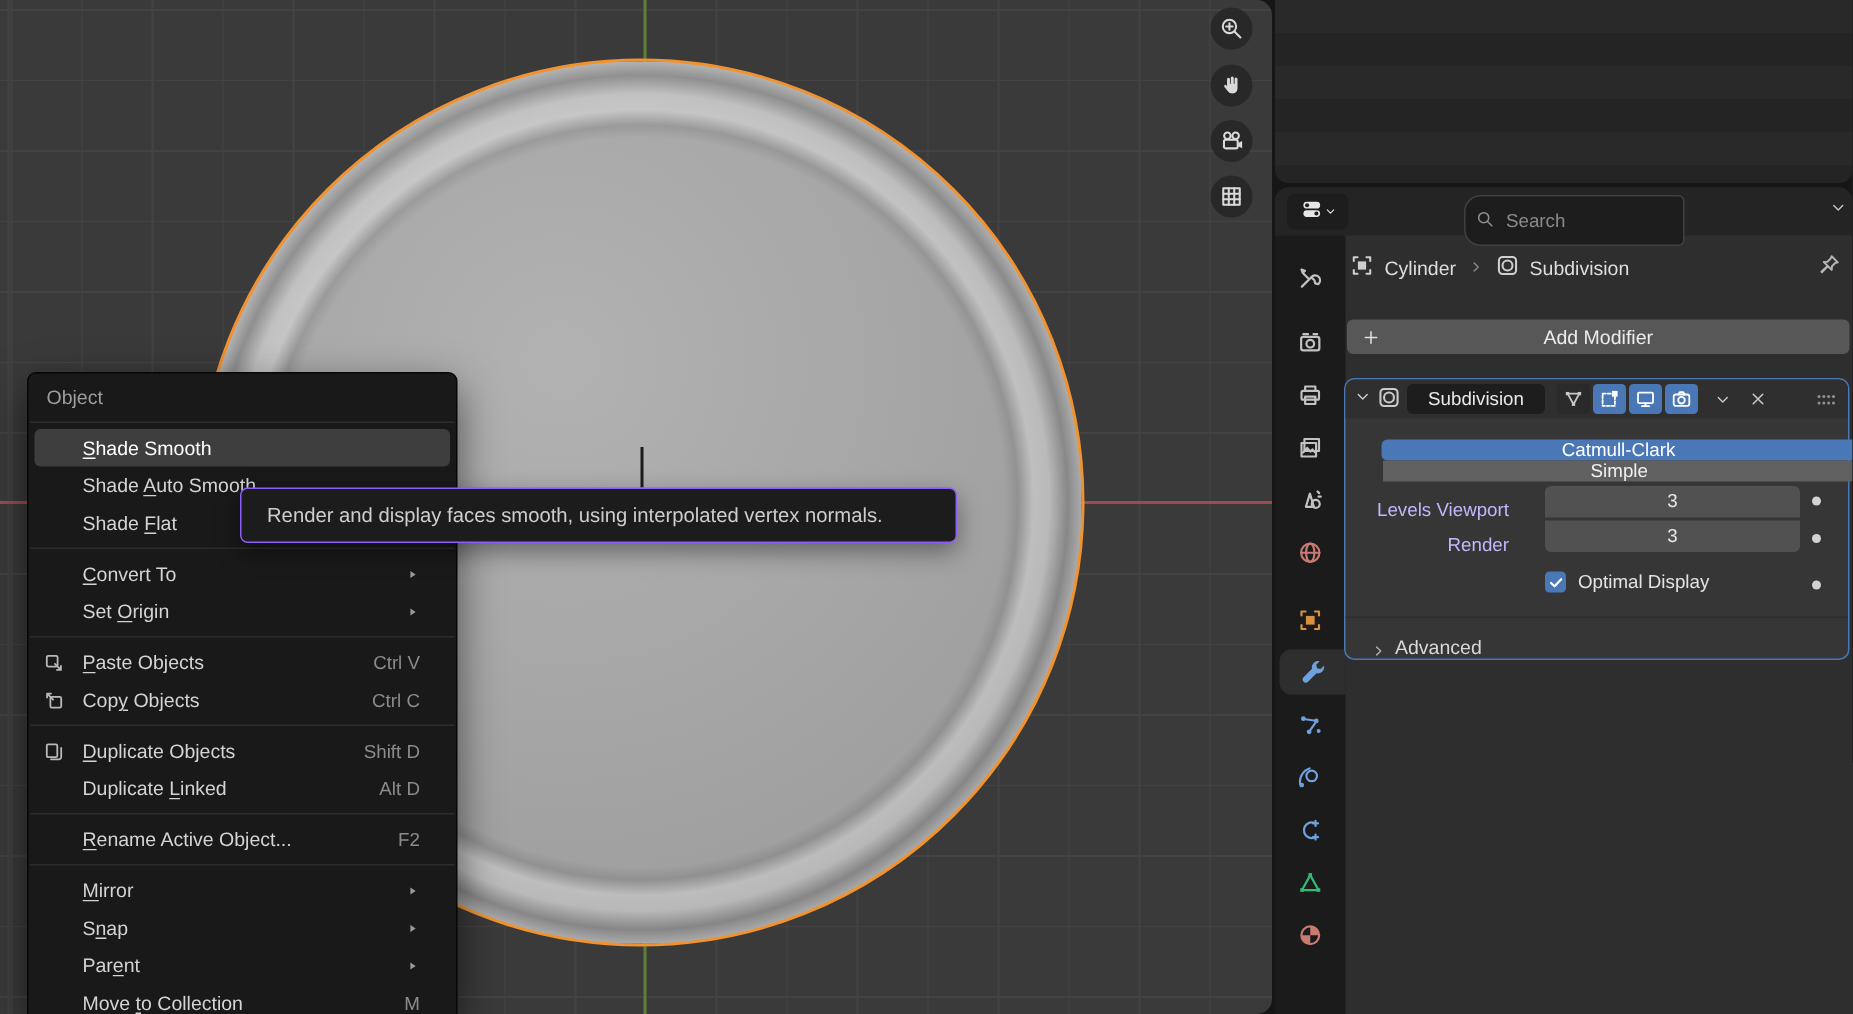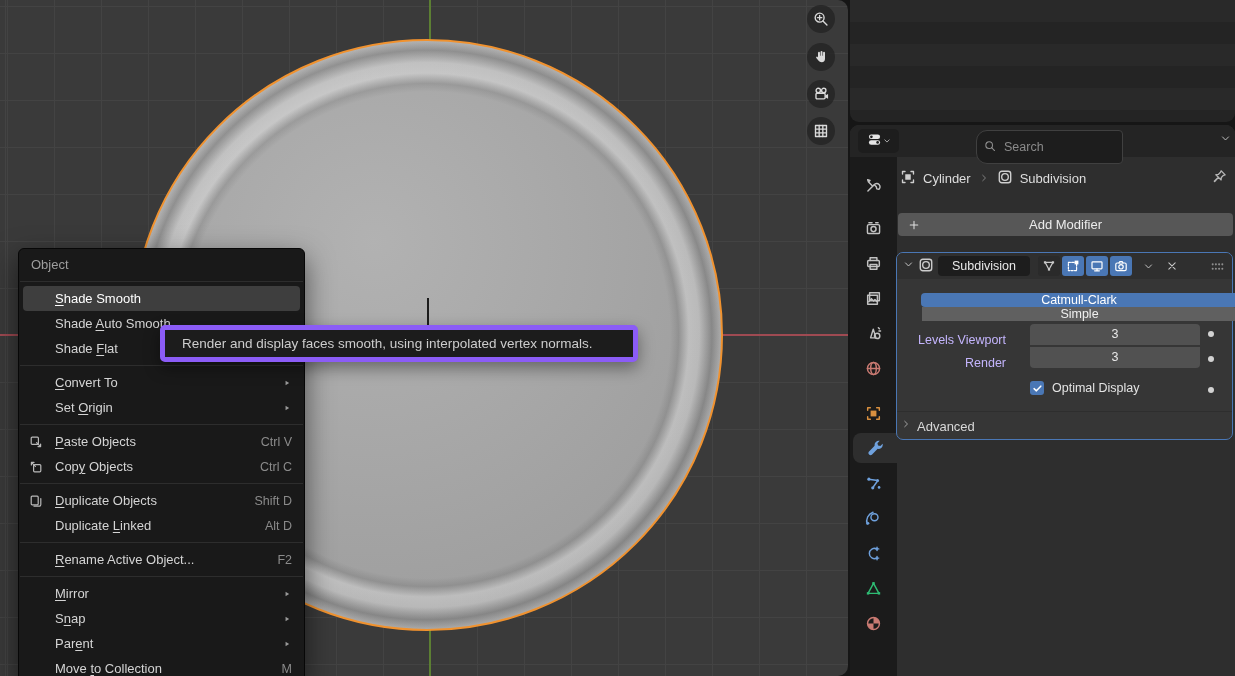--- a/index.html
+++ b/index.html
@@ -22,30 +22,30 @@
   .cursor-tick{position:absolute;left:427px;top:298px;width:2px;height:27px;background:#1c1c1c;z-index:5;}
   .gizmo{position:absolute;left:807px;width:28px;height:28px;border-radius:50%;background:rgba(33,33,33,.72);
     display:flex;align-items:center;justify-content:center;color:#dadada;z-index:6;}
   
   .ctx-menu{position:absolute;left:18px;top:248px;width:287px;height:430px;box-sizing:border-box;
     background:#191919;border:1px solid #070707;border-radius:6px 6px 0 0;padding-top:4px;
     box-shadow:0 10px 28px rgba(0,0,0,.55);z-index:30;font-size:13px;}
   .ctx-title{height:24px;line-height:24px;padding-left:12px;color:#9e9e9e;}
   .ctx-sep{height:1px;background:#2d2d2d;margin:4px 1px;}
   .ctx-row{height:25px;margin:0 4px;border-radius:4px;display:flex;align-items:center;
-    padding:0 8px 0 6px;color:#d4d4d4;}
+    padding:0 20px 0 6px;color:#d4d4d4;}
   .ctx-row.hl{background:#3e3e3e;color:#fff;}
   .ctx-ico{width:26px;display:flex;align-items:center;color:#b9b9b9;flex:none;}
   .ctx-label{flex:1;white-space:nowrap;overflow:hidden;}
   .ctx-short{color:#8b8b8b;font-size:12.5px;margin-left:10px;}
   .ctx-sub{width:13px;color:#9a9a9a;display:flex;justify-content:flex-end;flex:none;}
   .u{text-decoration:underline;text-underline-offset:2px;}
   
   .tooltip{position:absolute;left:160px;top:325px;width:478px;height:37px;box-sizing:border-box;
-    background:#1c1c1c;border:5px solid #8b5cf6;border-radius:5px;display:flex;align-items:center;
+    background:#1c1c1c;border:1px solid #8b5cf6;border-radius:5px;display:flex;align-items:center;
     padding-left:17px;color:#cdcdcd;font-size:13.5px;z-index:40;box-shadow:0 6px 16px rgba(0,0,0,.4);text-align:center;}
   
   .outliner{position:absolute;left:850px;top:0;width:385px;height:122px;border-radius:0 0 9px 9px;
     background:repeating-linear-gradient(to bottom,#292929 0 22px,#242424 22px 44px);}
   .props{position:absolute;left:850px;top:125px;width:385px;height:551px;background:#2e2e2e;
     border-radius:9px 9px 0 0;overflow:hidden;font-size:12.5px;}
   .props-header{position:absolute;left:0;top:0;width:100%;height:32px;background:#242424;}
   .editor-btn{position:absolute;left:8px;top:4px;width:41px;height:24px;background:#1d1d1d;border-radius:5px;
     display:flex;align-items:center;justify-content:center;gap:1px;color:#e6e6e6;}
   .searchbox{position:absolute;left:126px;top:5px;width:147px;height:34px;box-sizing:border-box;background:#1d1d1d;
@@ -82,21 +82,21 @@
   .frow{position:absolute;left:0;height:22px;display:flex;align-items:center;width:100%;}
   .frow .lbl{width:121px;text-align:right;color:#c4b5fd;padding-right:12px;box-sizing:border-box;flex:none;margin-top:12px;}
   .frow .val{width:170px;height:21px;background:#515151;color:#e8e8e8;display:flex;align-items:center;
     justify-content:center;font-size:12.5px;flex:none;}
   .val.vtop{border-radius:4px 4px 0 0;}
   .val.vbot{border-radius:0 0 4px 4px;}
   .dot{position:absolute;left:311px;width:6px;height:6px;border-radius:50%;background:#d2d2d2;}
   .checkrow{position:absolute;left:133px;top:128px;height:18px;display:flex;gap:8px;color:#e3e3e3;font-size:12.5px;}
   .checkbox{width:14px;height:14px;background:#4a77b5;border-radius:3px;display:flex;align-items:center;justify-content:center;color:#fff;}
   .subsep{position:absolute;left:0;top:158px;width:100%;height:1px;background:#2e2e2e;}
-  .advrow{position:absolute;left:4px;top:166px;height:20px;display:flex;align-items:flex-start;gap:6px;color:#d8d8d8;font-size:13px;}
+  .advrow{position:absolute;left:17px;top:166px;height:20px;display:flex;align-items:flex-end;gap:6px;color:#d8d8d8;font-size:13px;}
   .advrow .chev{color:#b5b5b5;display:flex;}
 </style>
 </head>
 <body>
 
 <div id="stage">
 
   <div class="viewport">
     <div class="axis-y" style="background: rgb(92, 127, 51);"></div>
     <div class="axis-x" style="background: rgb(159, 74, 82);"></div>

